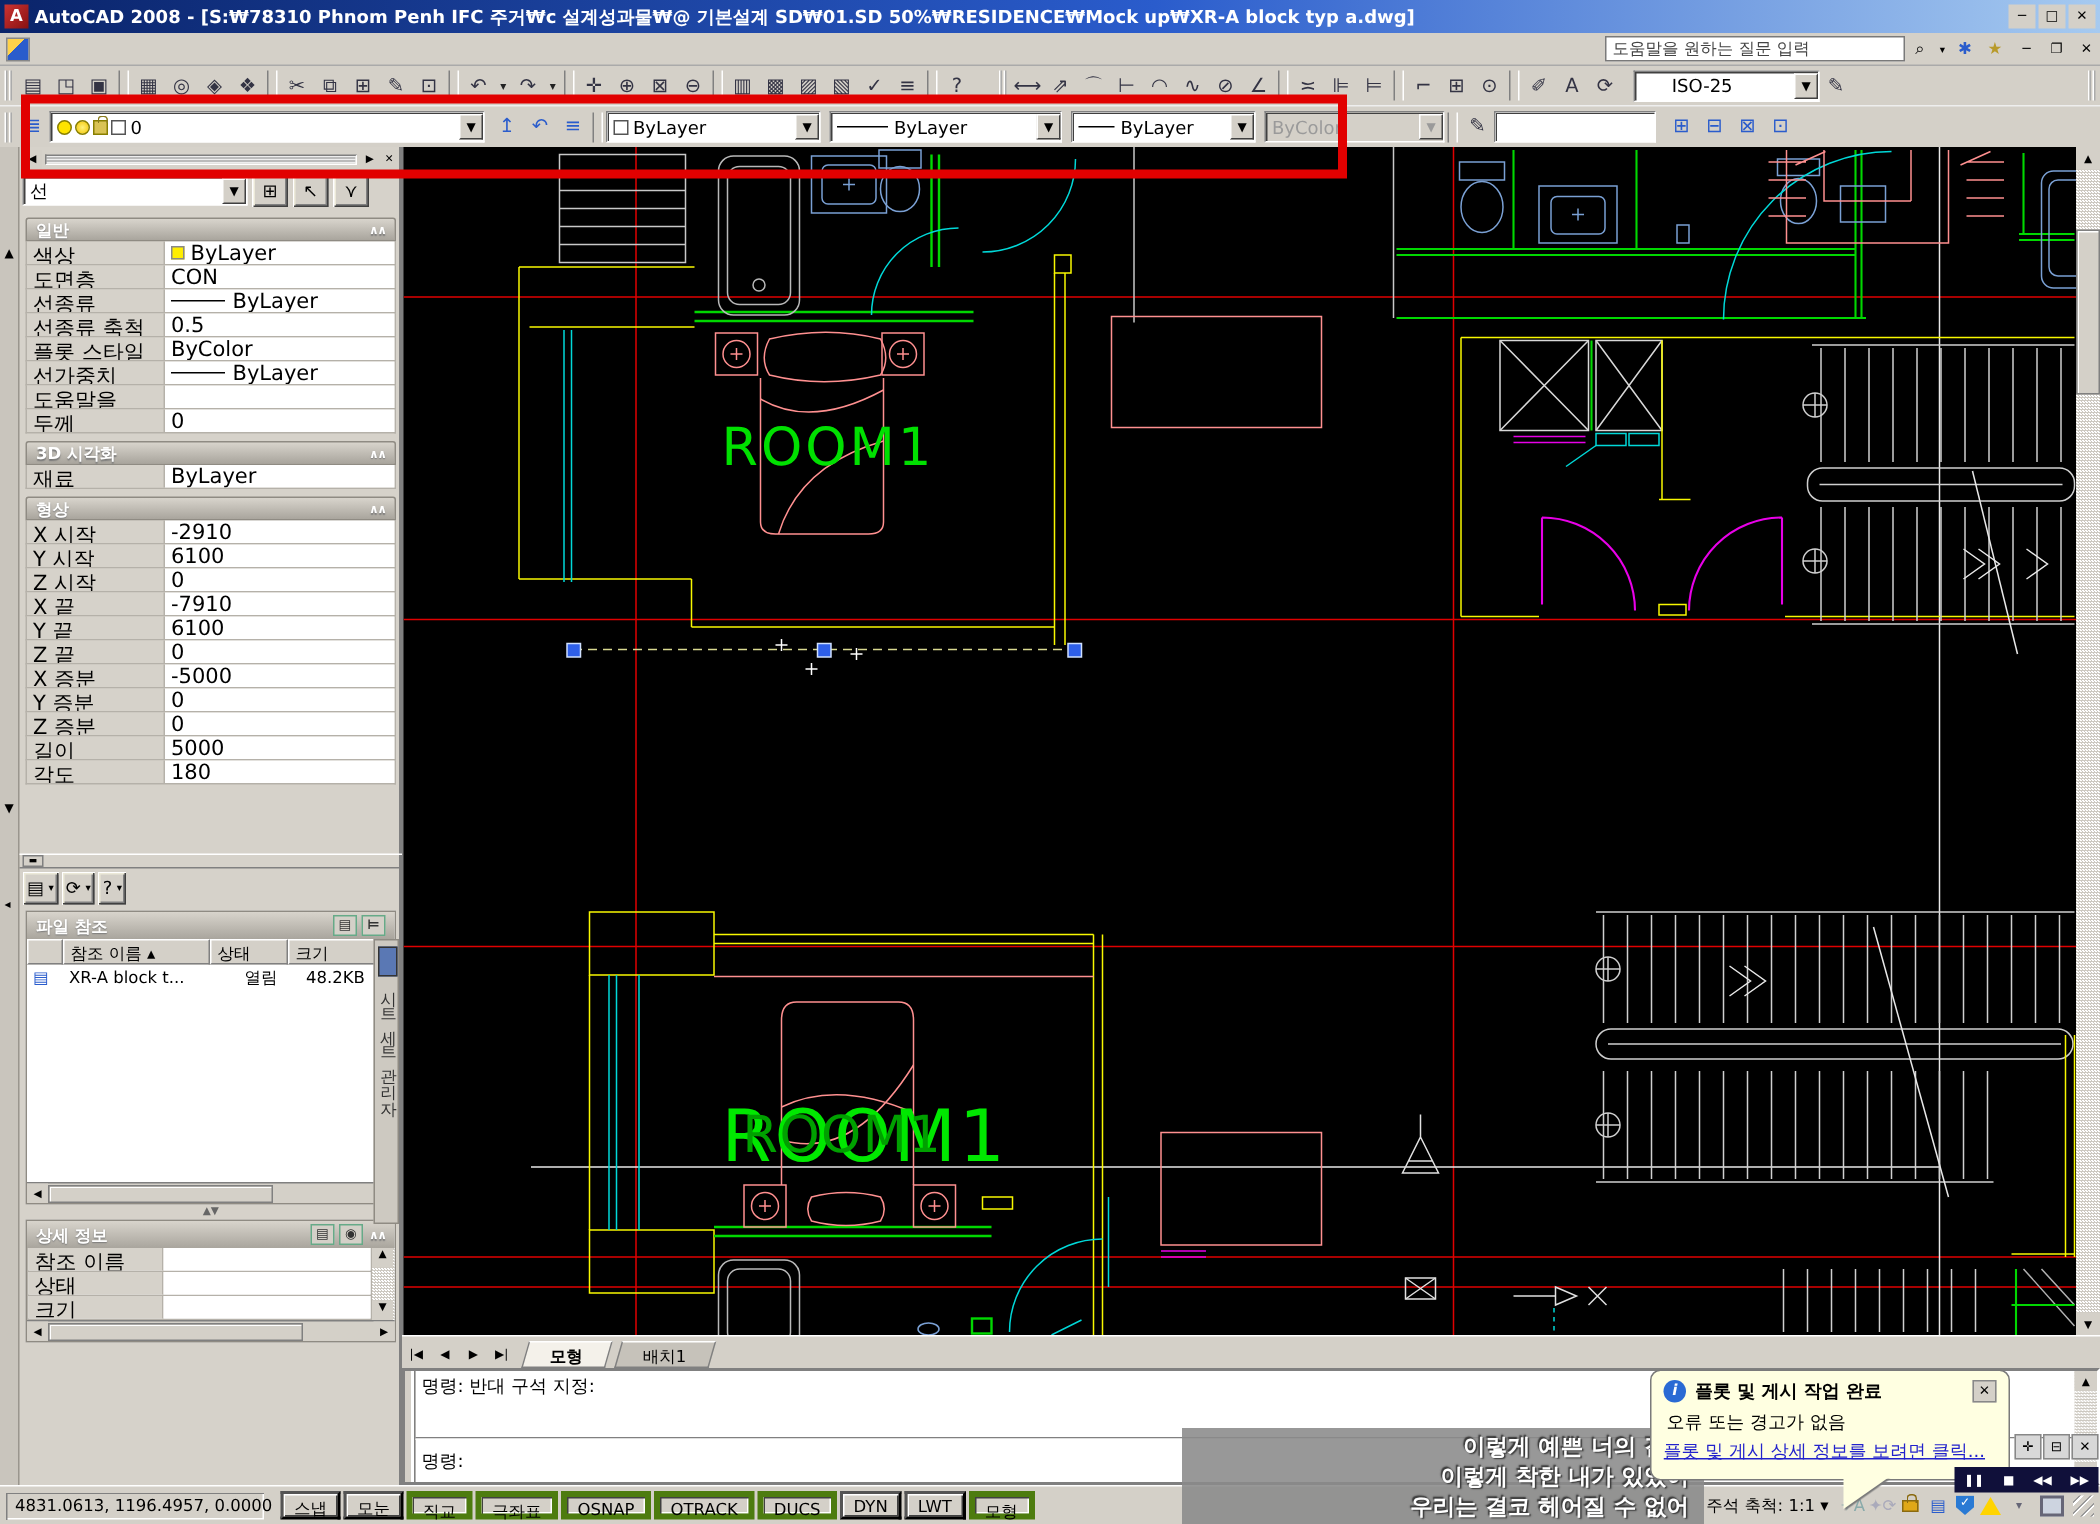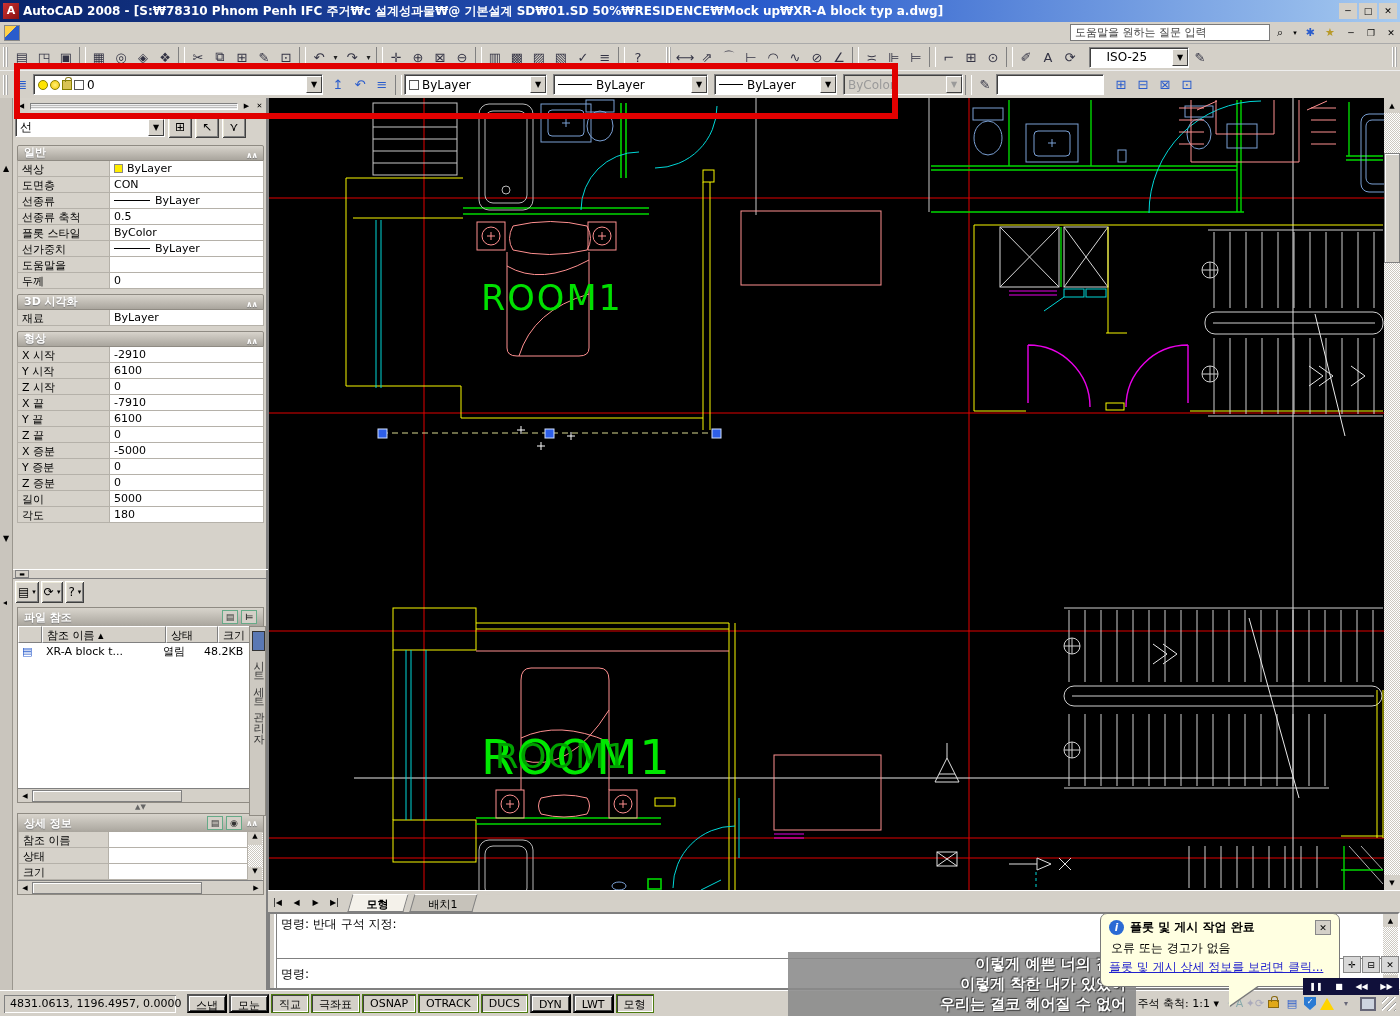--- a/index.html
+++ b/index.html
@@ -40,23 +40,23 @@
   #rail{position:absolute;left:0;top:0;width:13px;height:100%;background:#c9c5bd;border-right:1px solid #9a968e;font-size:8px}
   #rail .ar{position:absolute;left:3px}
   #palbody{position:absolute;left:13px;top:0;width:255px;height:100%}
   .slider{height:16px;display:flex;align-items:center;padding:0 2px}
   .slider .sb{width:13px;height:13px;background:#d4d0c8;font-size:7px;display:flex;align-items:center;justify-content:center}
   .groove{flex:1;height:7px;margin:0 2px;border:1px solid #808080;border-bottom-color:#fff;border-right-color:#fff;background:repeating-linear-gradient(#eee 0 1px,#bbb 1px 2px)}
   .selrow{height:26px;display:flex;align-items:center;padding:2px}
   .seldd{width:150px;height:20px}
   .palbtn{width:24px;height:22px;margin-left:3px;display:flex;align-items:center;justify-content:center;font-size:12px;background:#d4d0c8}
   .psec{margin:5px 4px 0 4px}
-  .phdr{height:16px;background:linear-gradient(#d8d4cc,#a9a59d);color:#fff;text-shadow:0 1px 1px #777;font-weight:bold;display:flex;align-items:flex-end;padding:0 6px;border:1px solid #8f8b83;border-radius:2px 2px 0 0}
+  .phdr{height:16px;background:linear-gradient(#d8d4cc,#a9a59d);color:#fff;text-shadow:0 1px 1px #777;font-weight:bold;display:flex;align-items:center;padding:0 6px;border:1px solid #8f8b83;border-radius:2px 2px 0 0}
   .phdr .chev{margin-left:auto;font-size:8px;letter-spacing:-1px}
-  .prow{display:flex;height:16px;border:1px solid #b5b1a9;border-top:none;font-size:11px}
+  .prow{display:flex;height:16px;border:1px solid #b5b1a9;border-top:none;font-size:14px}
   .plabel{width:92px;padding:1px 4px;background:#d6d2ca;border-right:1px solid #b5b1a9;white-space:nowrap;overflow:hidden}
   .pval{flex:1;background:#fff;padding:1px 4px;display:flex;align-items:center;white-space:nowrap;overflow:hidden}
   .deco{display:none}
   .deco.sw{display:inline-block;width:9px;height:9px;background:#ffee00;border:1px solid #888;margin-right:4px}
   .deco.ln{display:inline-block;width:36px;height:0;border-top:1px solid #000;margin-right:5px}
   .split{height:10px;margin-top:46px;border-top:1px solid #fff;border-bottom:1px solid #808080;display:flex;align-items:center}
   .split .h{width:14px;height:8px;background:#d4d0c8;border:1px solid #808080;font-size:6px;line-height:6px;text-align:center;margin-left:2px}
   .xtools{height:26px;display:flex;align-items:center;padding:2px}
   .xbtn{height:22px;display:flex;align-items:center;padding:0 3px;background:#d4d0c8;margin-right:2px;font-size:12px}
   .xbtn .da{font-size:7px;margin-left:3px}
@@ -91,21 +91,21 @@
   #cmdgrip{width:7px;background:#d4d0c8;border-right:1px solid #808080;box-shadow:inset -2px 0 0 #fff}
   #cmdtext{flex:1;font-family:"DejaVu Sans Mono","Liberation Mono",monospace;font-size:12px;padding:2px 4px;position:relative}
   #cmdtext .hist{line-height:17px;white-space:pre}
   #cmdsep{position:absolute;left:0;right:0;top:44px;border-top:1px solid #808080;border-bottom:1px solid #fff}
   #cmdprompt{position:absolute;left:4px;top:52px;line-height:17px}
   #cmdscroll{width:15px;background:repeating-conic-gradient(#fff 0 25%,#cdc9c1 0 50%) 0 0/2px 2px;display:flex;flex-direction:column;justify-content:space-between}
   
   #status{position:absolute;left:0;top:990px;width:1400px;height:26px;background:#d4d0c8;display:flex;align-items:center;padding:0 4px;border-top:1px solid #fff}
   #coords{width:172px;height:18px;font-size:11px;padding:2px 6px;background:#d4d0c8;box-shadow:inset 1px 1px 0 #808080,inset -1px -1px 0 #fff;margin-right:10px;white-space:nowrap}
   .sbtn{height:19px;padding:2px 7px;margin:0 1px;font-size:11px;background:#d4d0c8;box-shadow:inset 1px 1px 0 #fff,inset -1px -1px 0 #404040}
-  .sbtn.on{box-shadow:inset 1px 1px 0 #404040,inset -1px -1px 0 #fff;border:1px solid #4d7c0f}
+  .sbtn.on{box-shadow:inset 1px 1px 0 #404040,inset -1px -1px 0 #fff;border:4px solid #4d7c0f}
   #trayr{margin-left:auto;display:flex;align-items:center}
   #scale{font-size:11px;margin-right:6px;white-space:nowrap}
   .tico{width:18px;height:16px;display:flex;align-items:center;justify-content:center;font-size:11px;margin:0 1px;color:#667}
   .padl{width:11px;height:8px;background:#e0a818;border:1px solid #8a6a10;position:relative;margin:0 3px}
   .padl::before{content:"";position:absolute;left:2px;top:-5px;width:5px;height:5px;border:1px solid #8a6a10;border-bottom:none;border-radius:3px 3px 0 0}
   .shield{width:12px;height:13px;background:#2a7ad4;clip-path:polygon(0 0,100% 0,100% 60%,50% 100%,0 60%);color:#fff;font-size:8px;text-align:center;margin:0 2px}
   .warn{width:0;height:0;border-left:7px solid transparent;border-right:7px solid transparent;border-bottom:12px solid #ffd400;position:relative;margin:0 2px}
   .clean{width:16px;height:14px;border:2px solid #667;background:#cdd4e0;margin:0 4px}
   #rgrip{width:14px;height:14px;background:repeating-linear-gradient(135deg,transparent 0 3px,#999 3px 4px,#fff 4px 5px);margin-left:2px}
   
@@ -208,21 +208,21 @@
         <span class="tbtn ic">⊨</span>
         <span class="tbtn sp"></span>
         <span class="tbtn ic">⌐</span>
         <span class="tbtn ic">⊞</span>
         <span class="tbtn ic">⊙</span>
         <span class="tbtn sp"></span>
         <span class="tbtn ic">✐</span>
         <span class="tbtn ic">A</span>
         <span class="tbtn ic">⟳</span>
       </div>
-    <div class="dropd" style="width:100px;margin-left:8px">
+    <div class="dropd" style="width:124px;margin-left:8px">
       <span style="margin:0 auto">ISO-25</span>
       <span class="dda">▼</span>
     </div>
     <span class="tbtn">✎</span>
     <div class="grip" style="margin-left:auto"></div>
   </div>
 
   <div id="trow2" class="trow">
     <div class="grip"></div>
     <span class="tbtn" style="color:#2a5ccc">≣</span>
@@ -491,21 +491,21 @@
       </div>
 
       <div class="panel" id="xrefpanel">
         <div class="panhdr">
           <span>파일 참조</span>
           <span class="hic" style="margin-left:auto">▤</span>
           <span class="hic">⊨</span>
         </div>
         <div class="cols">
           <div class="col" style="width:24px"></div>
-          <div class="col" style="width:124px"><span>참조 이름</span> ▴</div>
+          <div class="col" style="width:98px"><span>참조 이름</span> ▴</div>
           <div class="col" style="width:52px">상태</div>
           <div class="col" style="flex:1">크기</div>
         </div>
         <div class="xrow">
           <span class="c" style="width:24px;color:#2a5ccc">▤</span>
           <span class="c" style="width:106px">XR-A block t...</span>
           <span class="c" style="width:52px;text-align:center">열림</span>
           <span class="c" style="flex:1">48.2KB</span>
         </div>
         <div style="height:128px;background:#fff"></div>

